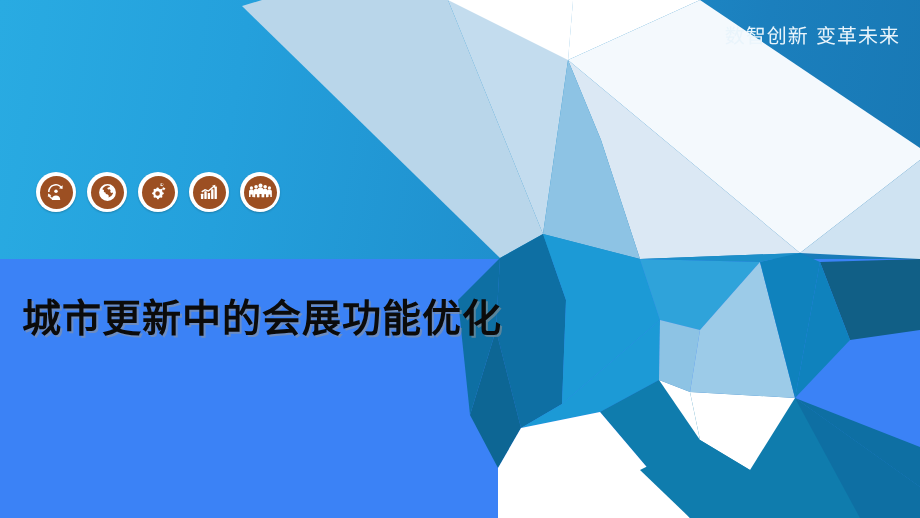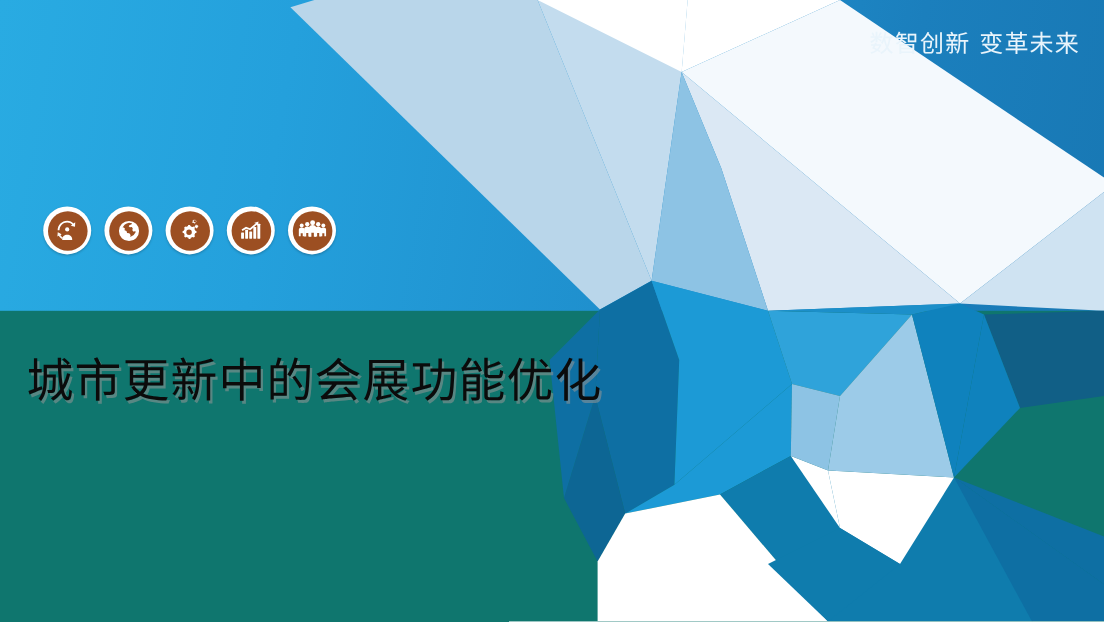--- a/index.html
+++ b/index.html
@@ -10,21 +10,21 @@
   }
   body {
     font-family: "DejaVu Sans", "Liberation Sans", sans-serif;
   }
 
   #slide {
     position: relative;
     width: 920px;
     height: 518px;
     overflow: hidden;
-    background: #0f766e;
+    background: #3b82f6;
   }
 
   
   .band {
     position: absolute;
     left: 0;
     top: 0;
     width: 920px;
     height: 259px;
     background: linear-gradient(100deg, #29abe2 0%, #24a0dc 26%, #1f90ce 56%, #1b7fbd 80%, #1878b4 100%);
@@ -84,21 +84,21 @@
     justify-content: center;
   }
   .icon-inner svg { display: block; }
 
   
   .title {
     position: absolute;
     left: 22px;
     top: 297px;
     font-size: 39px;
-    font-weight: normal;
+    font-weight: bold;
     color: #0b0b0b;
     letter-spacing: 1px;
     white-space: nowrap;
     text-shadow: 2px 2px 0 rgba(150,150,150,0.55);
     line-height: 1.15;
   }
 </style>
 </head>
 <body>
 

